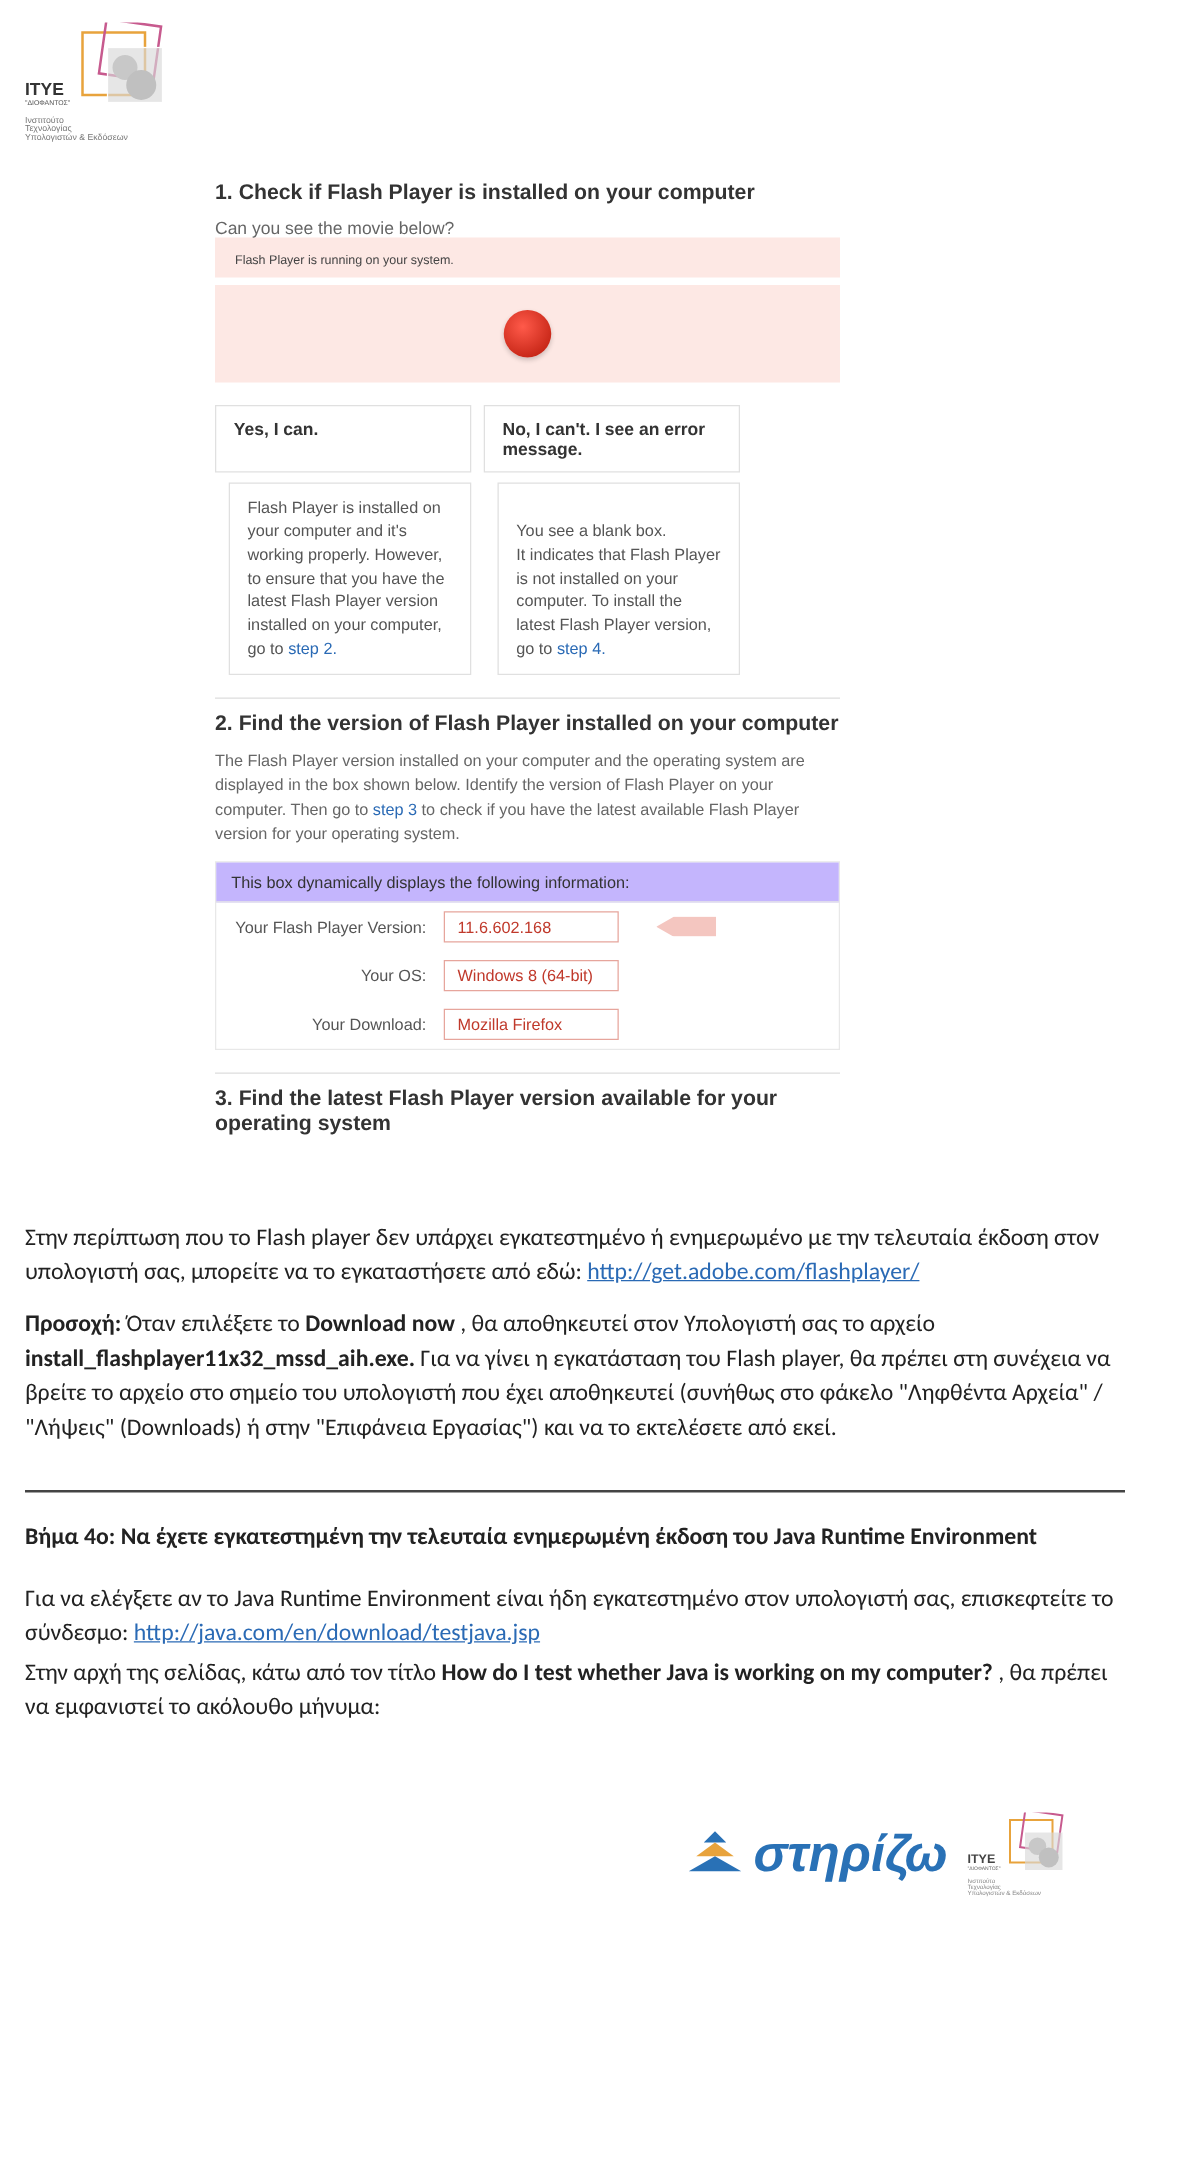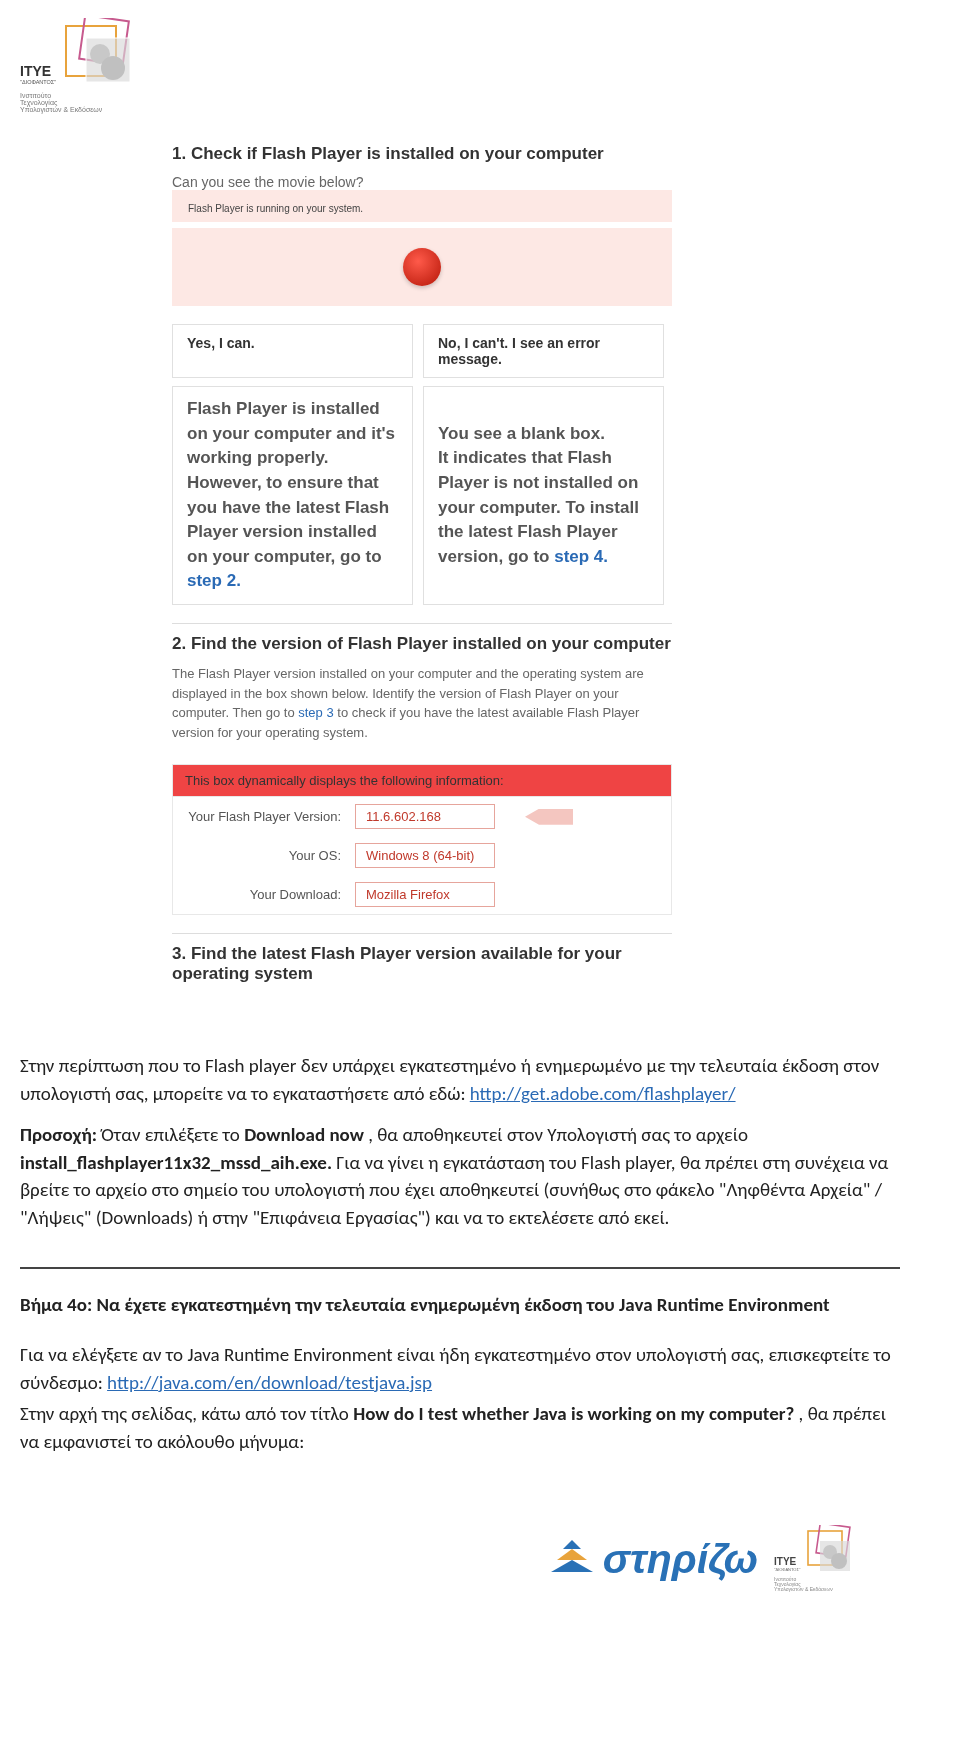--- a/index.html
+++ b/index.html
@@ -32,40 +32,40 @@
     align-items: center;
     justify-content: center;
     margin-bottom: 18px;
   }
   .red-ball {
     width: 38px; height: 38px; border-radius: 50%;
     background: radial-gradient(circle at 40% 35%, #ff5a4a, #b51607);
     box-shadow: 0 2px 4px rgba(0,0,0,.2);
   }
 
-  .two-col { display: flex; gap: 10px; width: 492px; }
+  .two-col { display: flex; gap: 10px; width: 420px; }
   .col-box {
     flex: 1;
     border: 1px solid #e0e0e0;
     padding: 10px 14px;
     font-size: 14px;
     font-weight: bold;
   }
-  .two-col.body .col-box { font-weight: bold; font-size: 17px; line-height: 1.45; color: #555; }
+  .two-col.body .col-box { font-weight: normal; font-size: 13px; line-height: 1.45; color: #555; margin-left: 11px; }
   .link-blue { color: #2a6ab5; }
   hr.sep { border: none; border-top: 1px solid #ddd; margin: 18px 0 10px; width: 500px; }
 
-  .sec2-desc { font-size: 13px; color: #666; line-height: 1.5; width: 500px; margin-bottom: 22px; }
+  .sec2-desc { font-size: 13px; color: #666; line-height: 1.5; width: 500px; margin-bottom: 12px; }
 
   .info-box {
     width: 500px;
     border: 1px solid #e8e8e8;
   }
   .info-box-head {
-    background: #ef4444;
+    background: #c4b5fd;
     font-size: 13px;
     padding: 8px 12px;
     border-bottom: 1px solid #e8e8e8;
   }
   .info-row {
     display: flex;
     align-items: center;
     padding: 7px 12px;
     font-size: 13px;
   }

